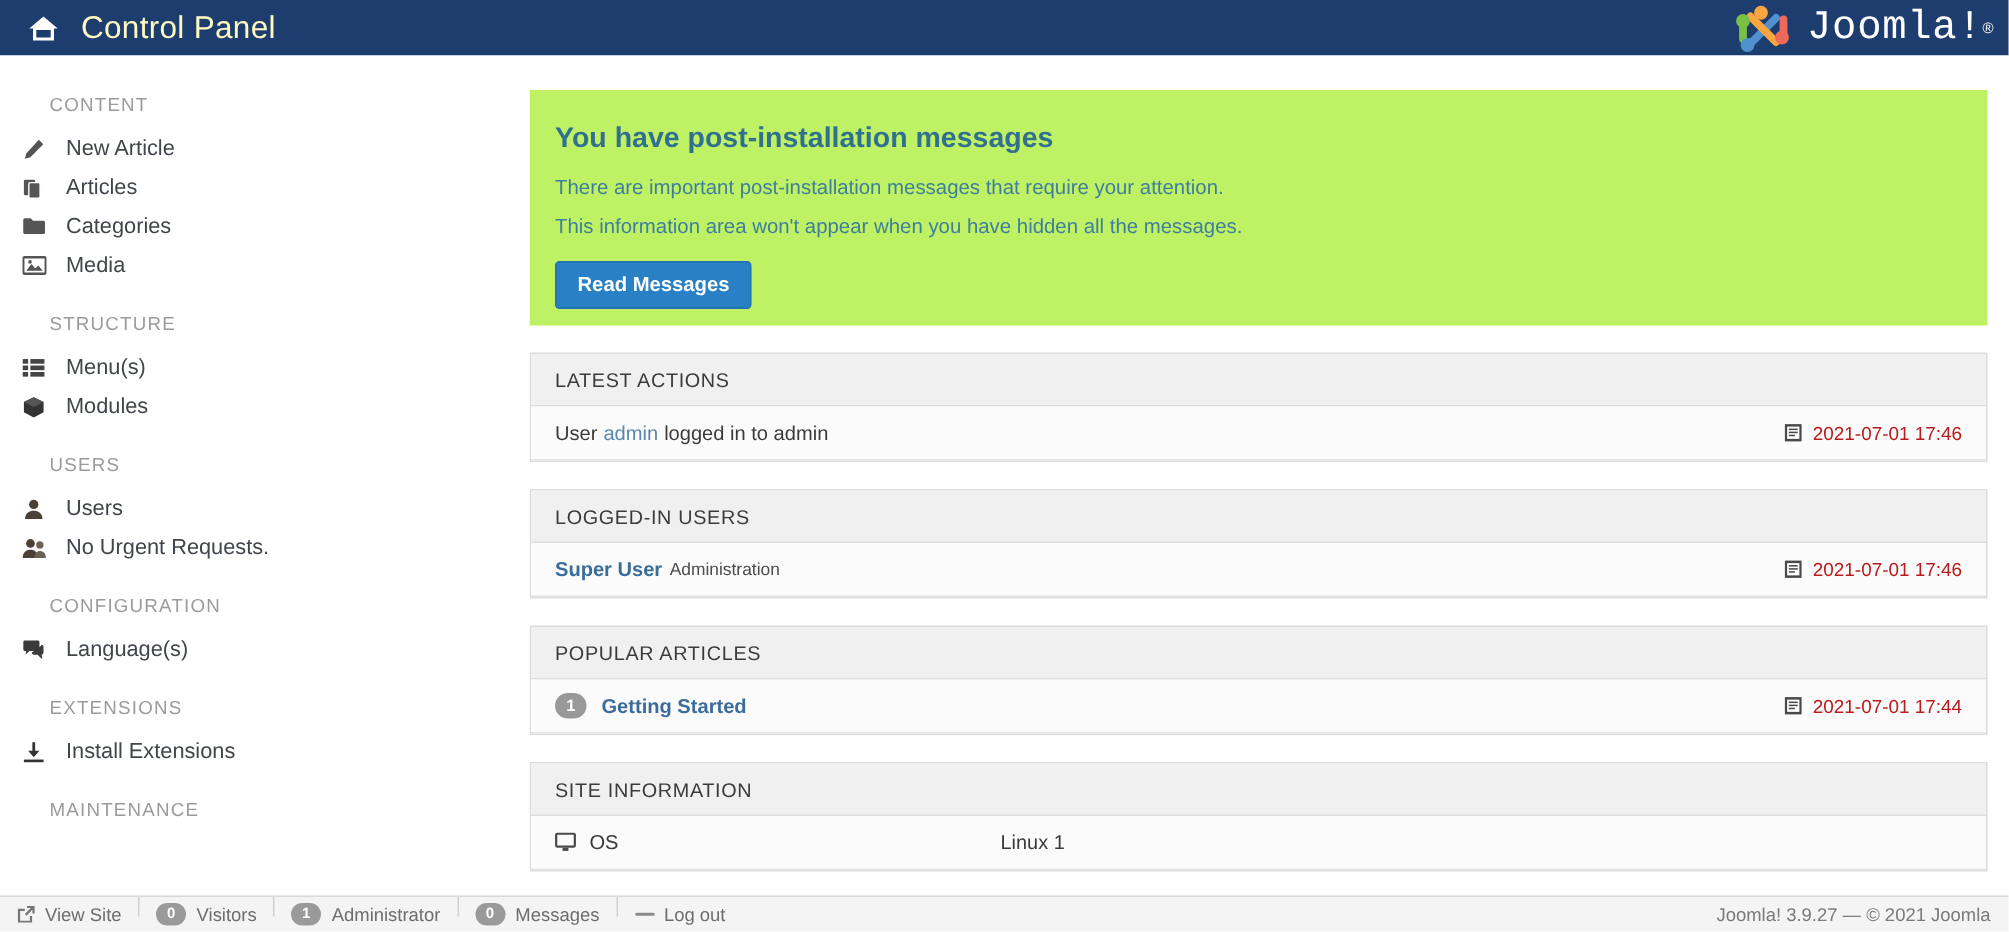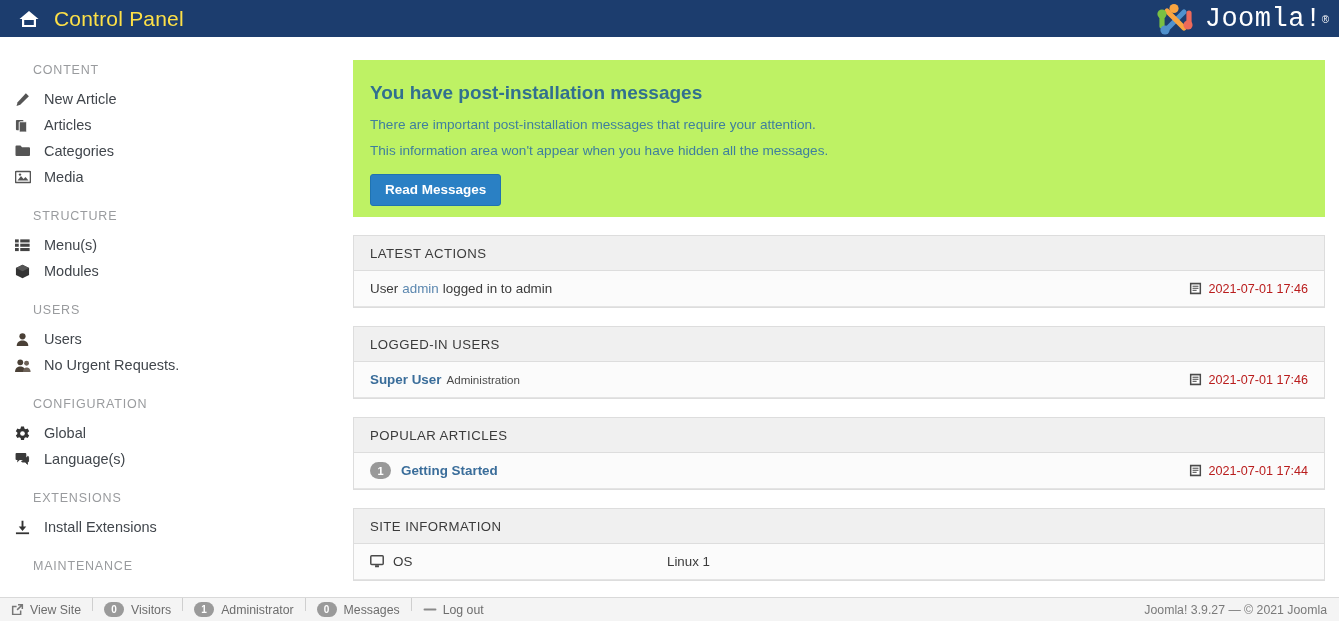--- a/index.html
+++ b/index.html
@@ -16,21 +16,21 @@
     width: 1339px; height: 37px;
     background: #1c3d6e;
     display: flex; align-items: center;
   }
   #header .home-icon {
     margin-left: 18px; margin-right: 14px;
     width: 22px; height: 22px;
     display: flex; align-items: center; justify-content: center;
   }
   #header .title {
-    color: #fde047;
+    color: #fef9c3;
     font-size: 21px;
     letter-spacing: .2px;
   }
   #joomla-logo {
     position: absolute; right: 10px; top: 2px;
     height: 34px; display: flex; align-items: center;
   }
   #joomla-logo .jword {
     color: #fff; font-size: 27px; letter-spacing: .5px;
     font-family: Liberation Mono, monospace; font-weight: 300;
@@ -284,29 +284,20 @@
             <path d="M8.4 15 C8.6 11.4 10.4 10 12.3 10 C14.4 10 16.6 11.4 16.6 15 Z" fill="#6d6258"></path>
           </svg>
         </span>
         <span class="lbl">No Urgent Requests.</span>
       </div>
     </div>
     <div class="side-group">
       <div class="side-group-title">CONFIGURATION</div>
       <div class="side-item">
         <span class="ico">
-          <svg width="15" height="15" viewBox="0 0 16 16">
-            <path d="M6.4 0.6 h3.2 l.4 2.1 1.5 .85 2-.8 1.6 2.75 -1.6 1.4 v1.7 l1.6 1.4 -1.6 2.75 -2-.8 -1.5 .85 -.4 2.1 h-3.2 l-.4-2.1 -1.5-.85 -2 .8 -1.6-2.75 1.6-1.4 v-1.7 l-1.6-1.4 1.6-2.75 2 .8 1.5-.85 Z" fill="#333"></path>
-            <circle cx="8" cy="8" r="2.5" fill="#fff"></circle>
-          </svg>
-        </span>
-        <span class="lbl">Global</span>
-      </div>
-      <div class="side-item">
-        <span class="ico">
           <svg width="16" height="14" viewBox="0 0 17 14">
             <path d="M0.6 1.6 A1 1 0 0 1 1.6 0.6 L11 0.6 A1 1 0 0 1 12 1.6 L12 7 A1 1 0 0 1 11 8 L5 8 L2.2 10.6 L2.6 8 L1.6 8 A1 1 0 0 1 0.6 7 Z" fill="#3a3a3a"></path>
             <path d="M13.4 4.2 A1 1 0 0 1 14.4 5.2 L14.4 9.2 A1 1 0 0 1 13.4 10.2 L13 10.2 L13.3 12.6 L10.8 10.2 L8 10.2 A1 1 0 0 1 7 9.2 L7 9" fill="#3a3a3a" stroke="#3a3a3a" stroke-width="1"></path>
           </svg>
         </span>
         <span class="lbl">Language(s)</span>
       </div>
     </div>
     <div class="side-group">
       <div class="side-group-title">EXTENSIONS</div>

